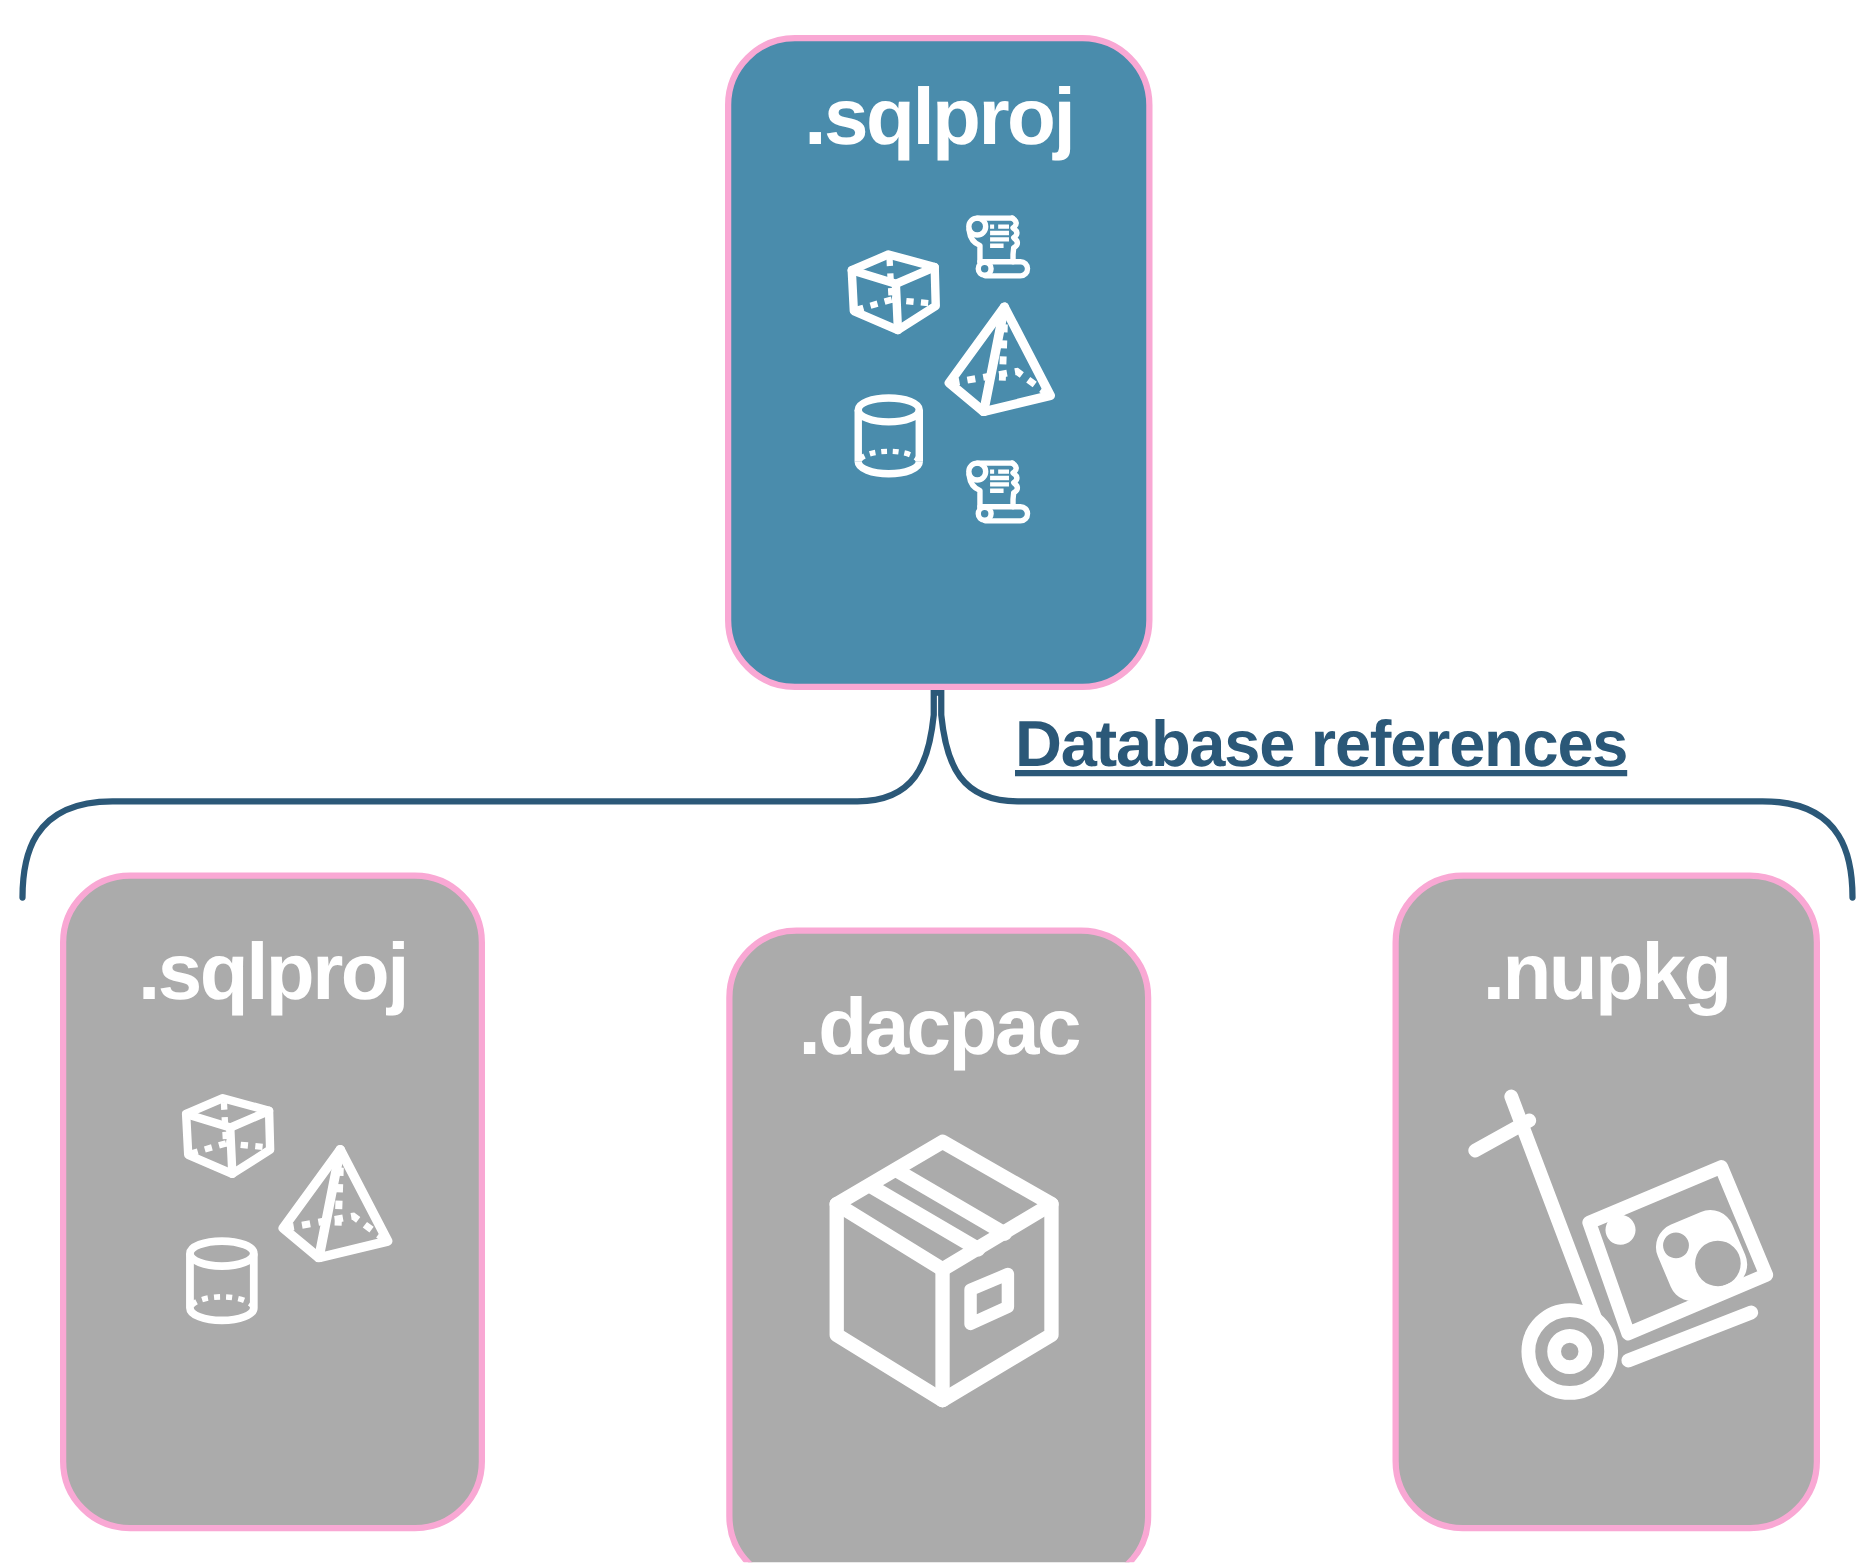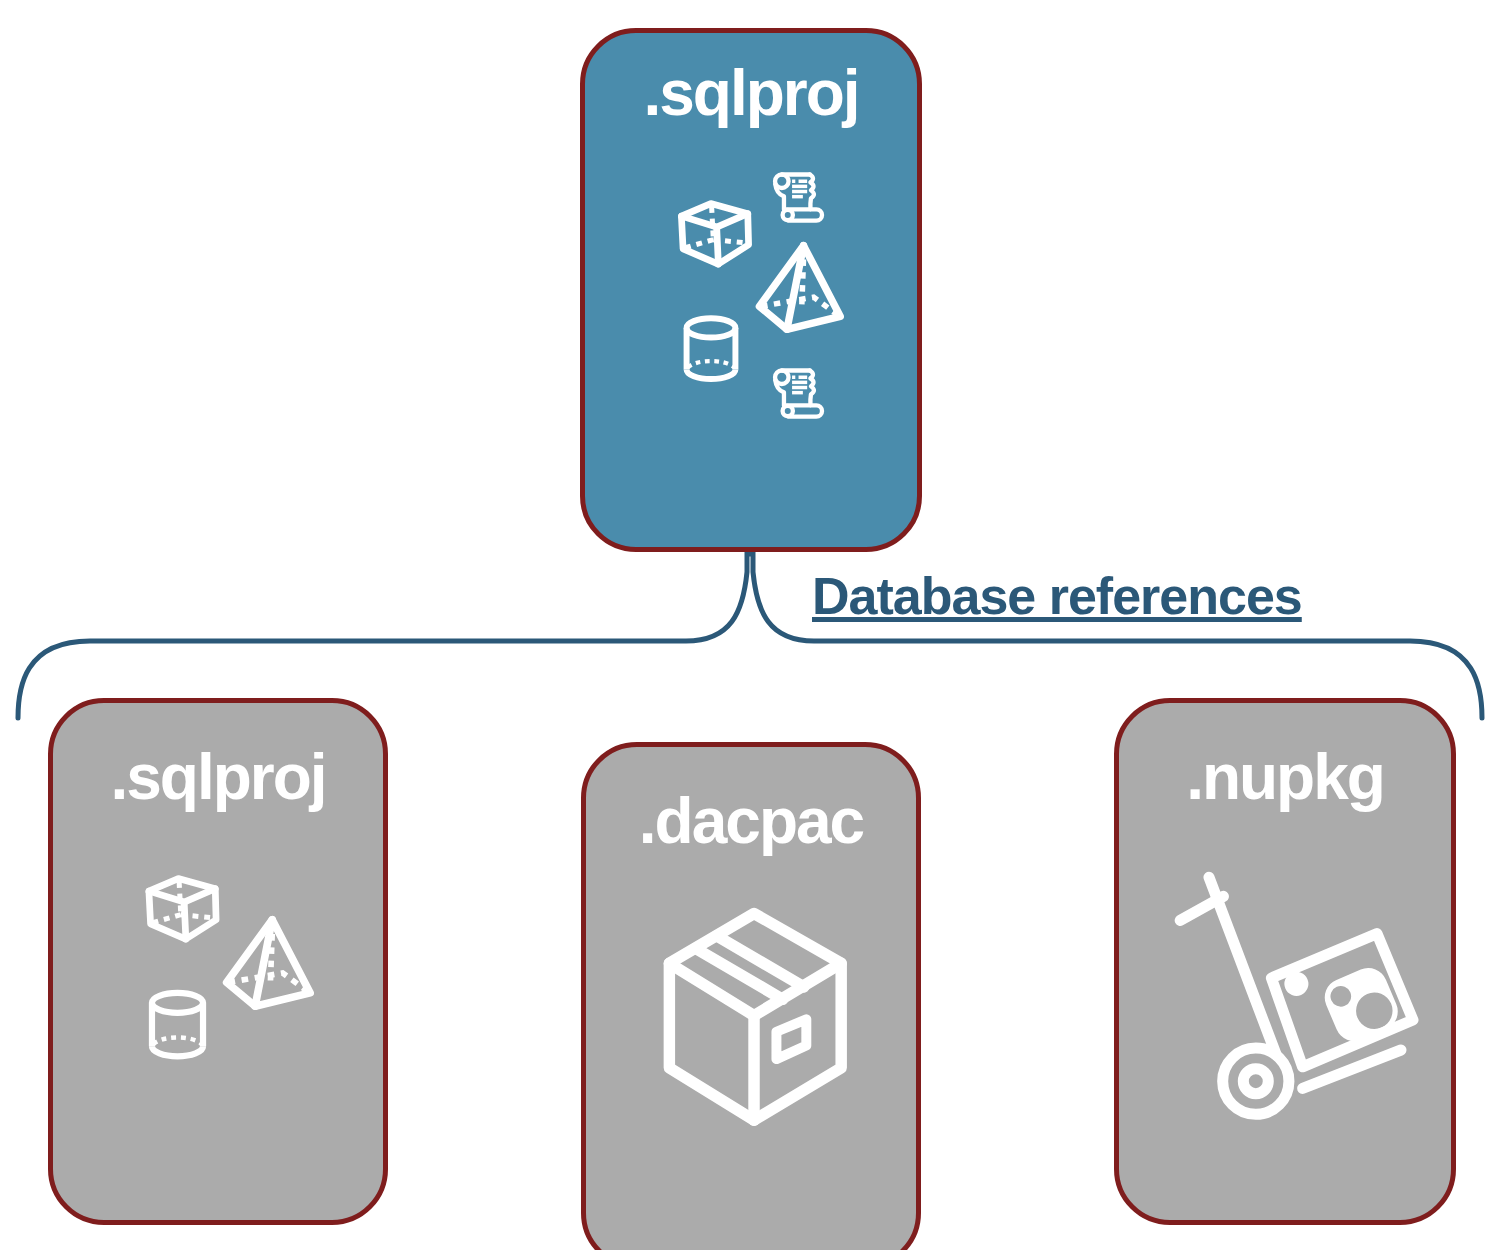--- a/index.html
+++ b/index.html
@@ -1,18 +1,18 @@
 <!DOCTYPE html>
 <html><head>
 <meta charset="utf-8">
 <style>
   html,body{margin:0;padding:0;background:#fff;}
   .canvas{position:relative;width:1500px;height:1250px;background:#fff;overflow:hidden;
           font-family:"Liberation Sans", sans-serif;}
-  .node{position:absolute;border:5px solid #7f1d1d;border-radius:56px;box-sizing:border-box;}
+  .node{position:absolute;border:5px solid #f9a8d4;border-radius:56px;box-sizing:border-box;}
   .node-root{left:580px;top:28px;width:342px;height:524px;background:#4A8CAC;}
   .node-child{top:698px;height:527px;background:#ABABAB;}
   .node-child-1{left:48px;width:340px;}
   .node-child-2{left:581px;width:340px;margin-top:44px;}
   .node-child-3{left:1114px;width:342px;}
   .node-label{display:block;text-align:center;color:#fff;font-weight:bold;
               font-size:64px;letter-spacing:-2px;line-height:1;}
   .node-root .node-label{padding-top:28px;}
   .node-child .node-label{padding-top:42px;}
   .icon{position:absolute;}

